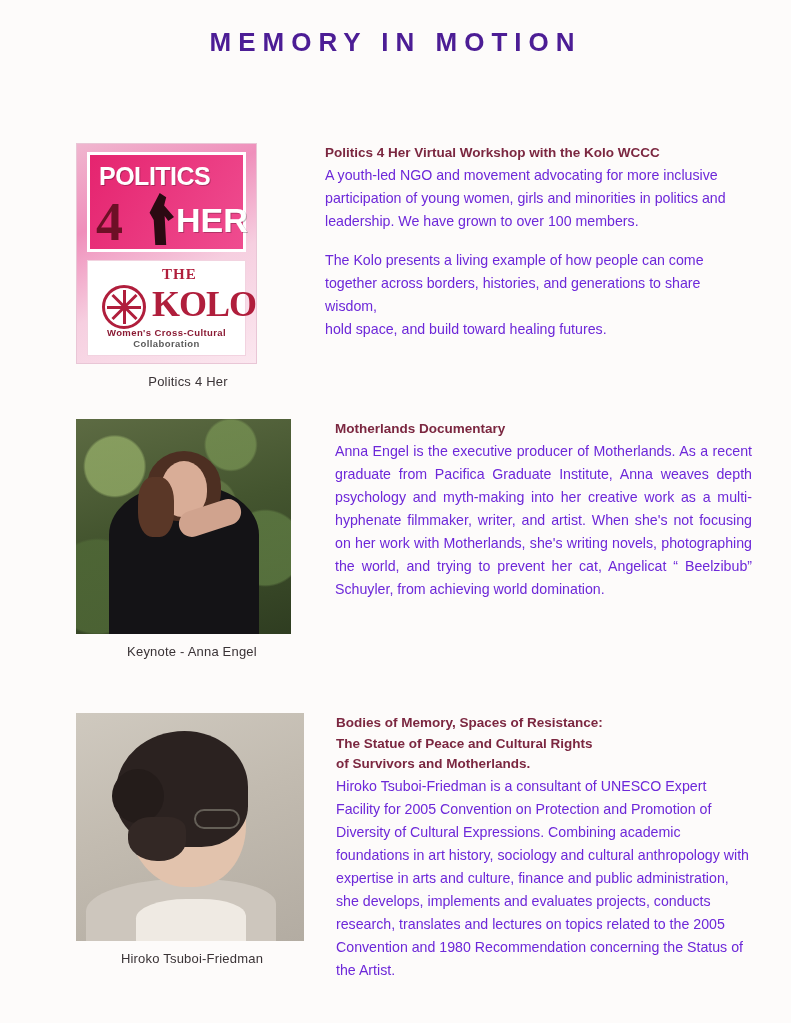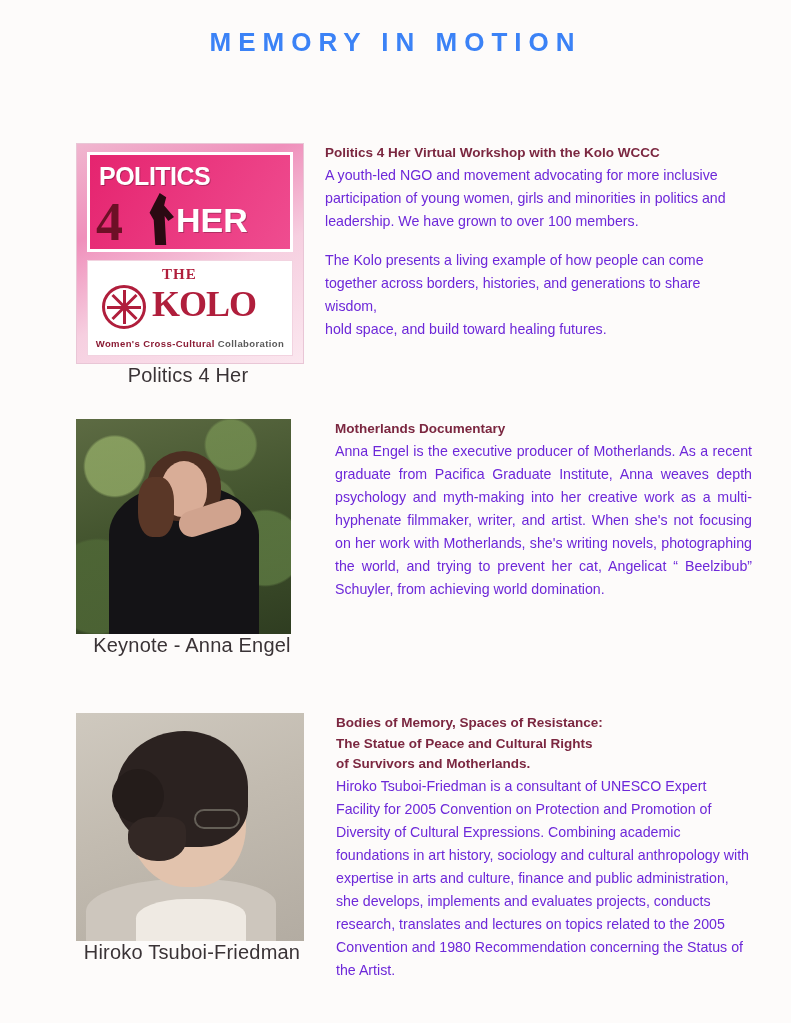--- a/index.html
+++ b/index.html
@@ -25,21 +25,21 @@
   
   .header {
     text-align: center;
     padding-top: 28px;
   }
   .header-kicker {
     font-family: "Liberation Sans", sans-serif;
     font-size: 26px;
     font-weight: bold;
     letter-spacing: 7px;
-    color: #3b82f6;
+    color: #4c1d95;
     line-height: 1.1;
   }
   .header-title {
     font-family: "Liberation Serif", serif;
     font-size: 50px;
     font-weight: bold;
     letter-spacing: 2px;
     color: #8d2f4b;
     line-height: 1.05;
     margin-top: 2px;
@@ -49,22 +49,23 @@
   .entry {
     position: absolute;
     display: flex;
   }
   .media-col {
     width: 232px;
     flex: 0 0 232px;
     text-align: center;
   }
   .caption {
-    font-size: 20px;
+    font-size: 13px;
     color: #3a3336;
+    margin-top: 10px;
     letter-spacing: 0.2px;
   }
   .text-col {
     flex: 1 1 auto;
   }
   .entry-title {
     font-size: 13.5px;
     font-weight: bold;
     color: #7b2740;
     line-height: 1.45;
@@ -78,21 +79,21 @@
   .entry-body p {
     margin: 0 0 16px 0;
   }
   .entry-body p:last-child { margin-bottom: 0; }
   .justify { text-align: justify; }
 
   
   #entry-1 { top: 143px; left: 76px; width: 676px; }
   #entry-1 .media-col { width: 224px; flex: 0 0 224px; }
   .poster {
-    width: 228px;
+    width: 181px;
     height: 221px;
     position: relative;
     overflow: hidden;
     background: linear-gradient(155deg,#f0b6cf 0%, #ef8fbb 30%, #f6cfe0 60%, #fbe7ef 100%);
     border: 1px solid #e9c6d6;
     box-sizing: border-box;
   }
   .poster-top {
     position: absolute;
     top: 8px; left: 10px; right: 10px;

